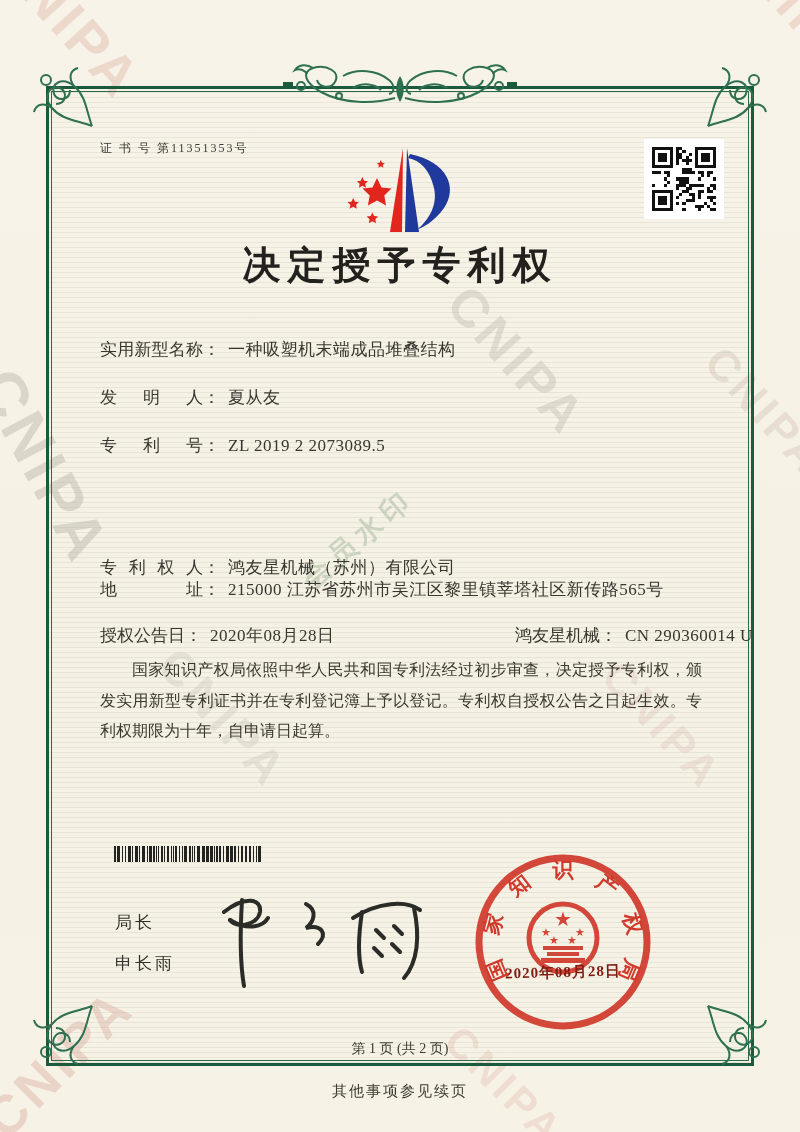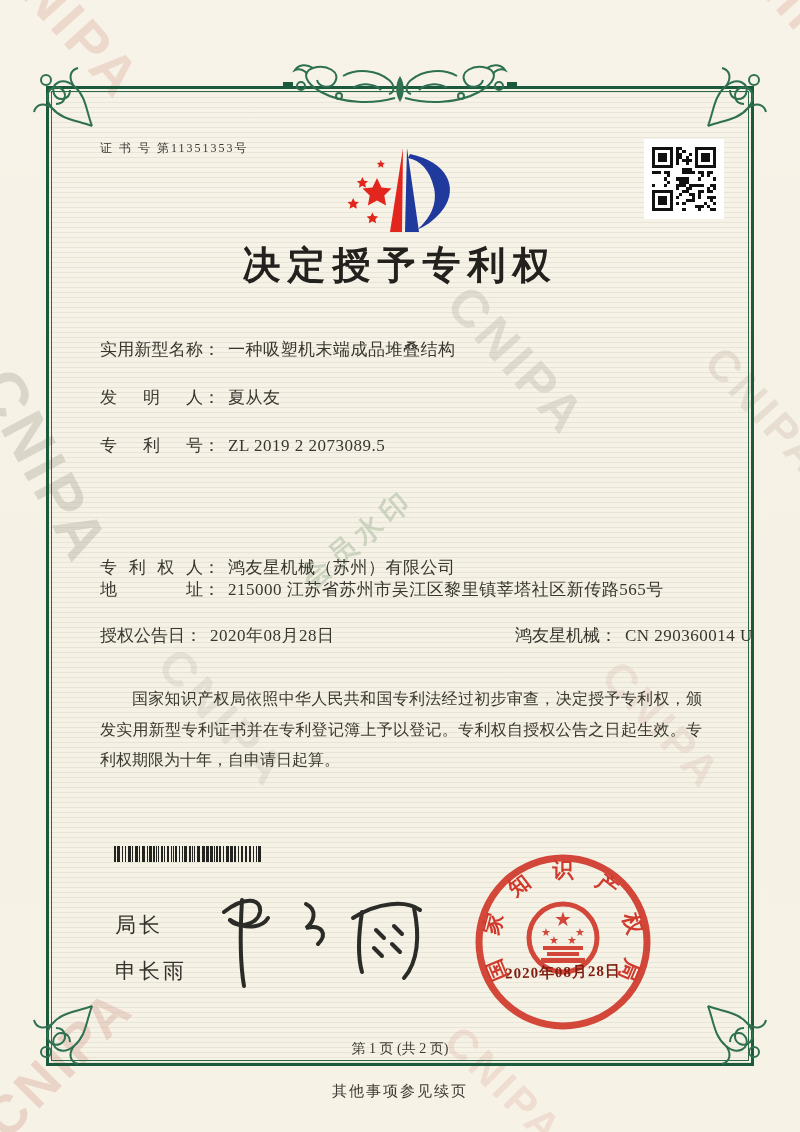--- a/index.html
+++ b/index.html
@@ -22,25 +22,25 @@
   .qr{position:absolute;left:644px;top:139px;width:76px;height:76px;background:#fff;padding:2px;}
   .title{position:absolute;left:0;top:240px;width:800px;text-align:center;font-size:38px;font-weight:bold;
          letter-spacing:7px;color:#23211e;}
   .frow{position:absolute;left:100px;width:620px;font-size:17px;white-space:nowrap;color:#38362f;}
   .flabel{display:inline-block;vertical-align:top;}
   .flabel.j{width:103px;text-align:justify;text-align-last:justify;}
   .fcolon{display:inline-block;margin-right:8px;}
   .fvalue{letter-spacing:.5px;}
   .pair2{position:absolute;left:415px;top:0;}
   .bodytext{position:absolute;left:100px;top:655px;width:602px;font-size:16px;line-height:1.92;
-            color:#3b382f;text-align:justify;margin-top:29px;}
+            color:#3b382f;text-align:justify;}
   .bodytext p{margin:0;text-indent:2em;}
   .barcode{position:absolute;left:114px;top:846px;width:207px;height:16px;display:flex;align-items:stretch;}
   .barcode div{background:#23231f;}
-  .signerblock{position:absolute;left:115px;top:911px;font-size:21px;letter-spacing:3px;color:#34322c;}
+  .signerblock{position:absolute;left:115px;top:911px;font-size:17px;letter-spacing:3px;color:#34322c;}
   .signerblock div{margin-bottom:18px;}
   .signature{position:absolute;left:210px;top:878px;width:230px;height:120px;}
   .seal{position:absolute;left:473px;top:852px;width:180px;height:180px;z-index:6;}
   .sealdate{position:absolute;left:487px;top:963px;width:152px;text-align:center;z-index:7;
             font-size:15px;font-weight:bold;color:#7e1c10;letter-spacing:1px;transform:rotate(-1.5deg);}
   .pageinfo{position:absolute;left:0;top:1040px;width:800px;text-align:center;font-size:14px;color:#3c3a33;z-index:5;}
   .footnote{position:absolute;left:0;top:1082px;width:800px;text-align:center;font-size:15px;color:#3c3a33;letter-spacing:2px;}
 </style>
 </head>
 <body>

